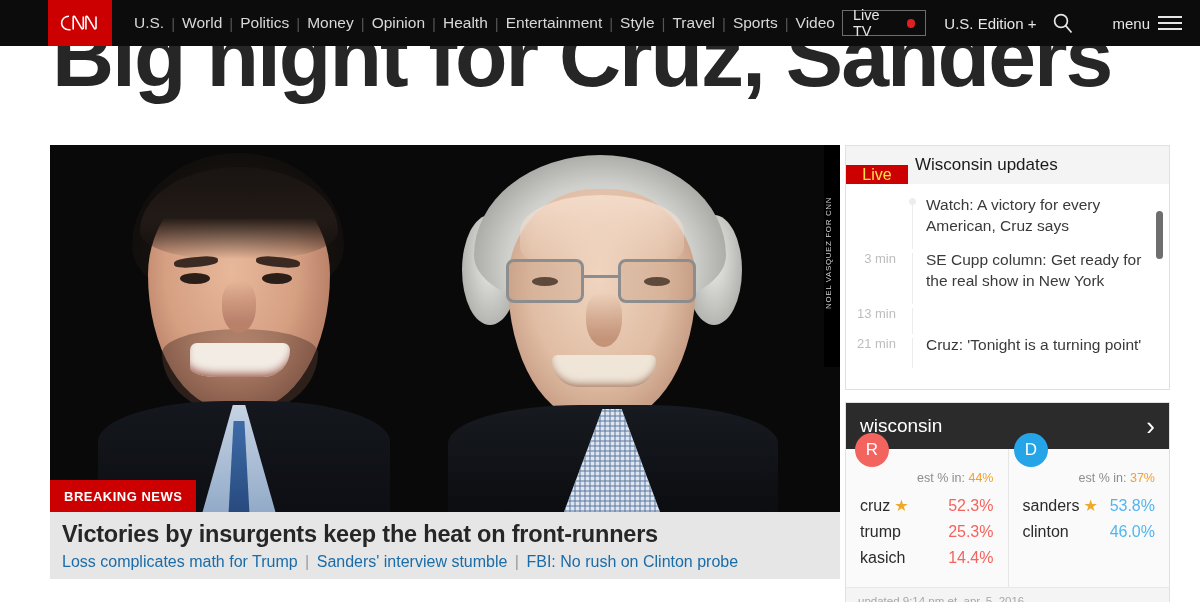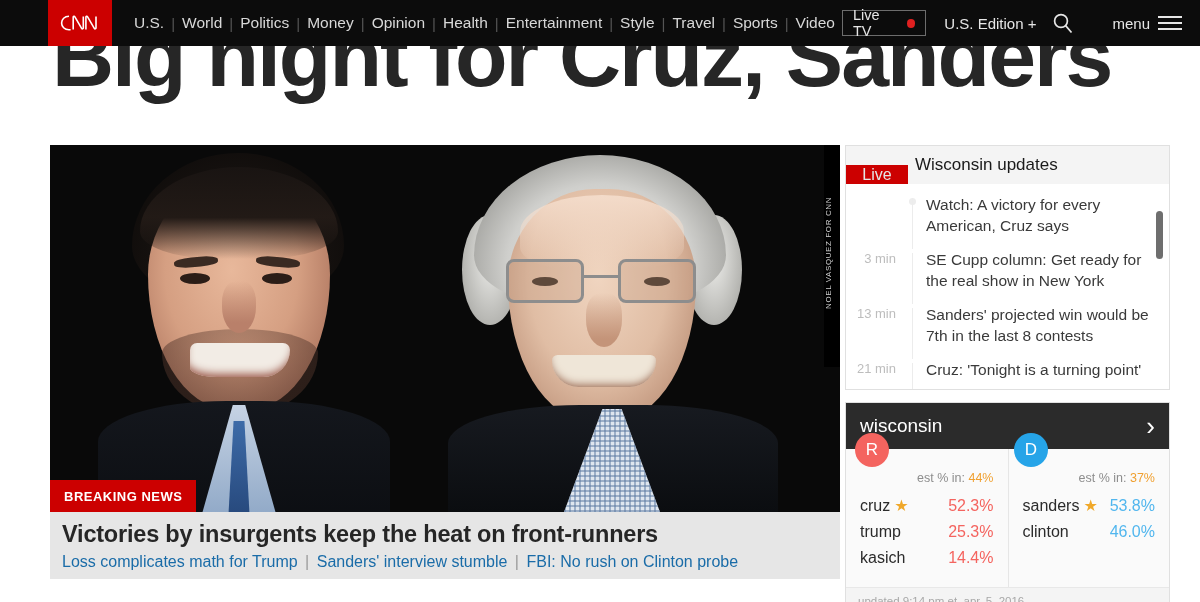--- a/index.html
+++ b/index.html
@@ -240,21 +240,21 @@
     margin-top: 3px; font-size: 16px; color: #1a6ca8; line-height: 22px;
   }
   .lead-links .pipe { color: #9a9a9a; padding: 0 3px; }
 
   
   .rail { position: absolute; left: 845px; top: 145px; width: 325px; }
 
   .updates-card { background: #fff; border: 1px solid #e0e0e0; }
   .updates-head { display: flex; align-items: stretch; height: 38px; background: #f4f4f4; }
   .live-badge {
-    background: #cc0000; color: #e5e5e5;
+    background: #cc0000; color: #fde047;
     font-size: 16px; width: 62px;
     display: flex; align-items: center; justify-content: center; margin-top: 19px;
   }
   .updates-title {
     color: #1a1a1a; font-size: 17px;
     display: flex; align-items: center; padding-left: 7px;
   }
   .updates-body { position: relative; height: 205px; overflow: hidden; padding-top: 10px; }
   .upd-item { position: relative; display: flex; padding: 0 16px 0 0; margin-bottom: 13px; }
   .upd-time {
@@ -457,21 +457,20 @@
 
       <div class="upd-item">
         <div class="upd-time">3 min</div>
         <div class="upd-rail"></div>
         <div class="upd-text">SE Cupp column: Get ready for the real show in New York</div>
       </div>
 
       <div class="upd-item">
         <div class="upd-time">13 min</div>
         <div class="upd-rail"></div>
-        <div class="upd-text">Sanders' projected win would be 7th in the last 8 contests</div>
       </div>
 
       <div class="upd-item">
         <div class="upd-time">21 min</div>
         <div class="upd-rail"></div>
         <div class="upd-text">Cruz: 'Tonight is a turning point'</div>
       </div>
 
       <div class="scrollbar-track">
         <div class="scrollbar-thumb"></div>

